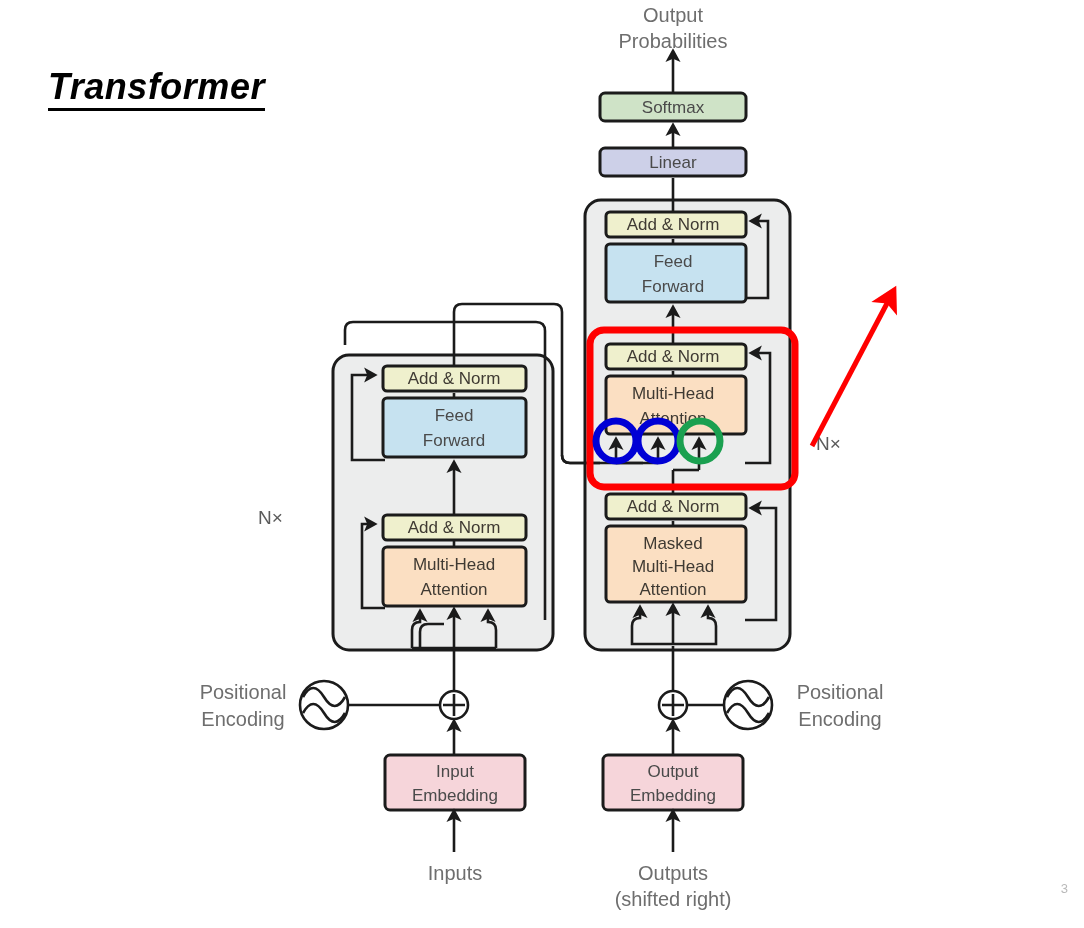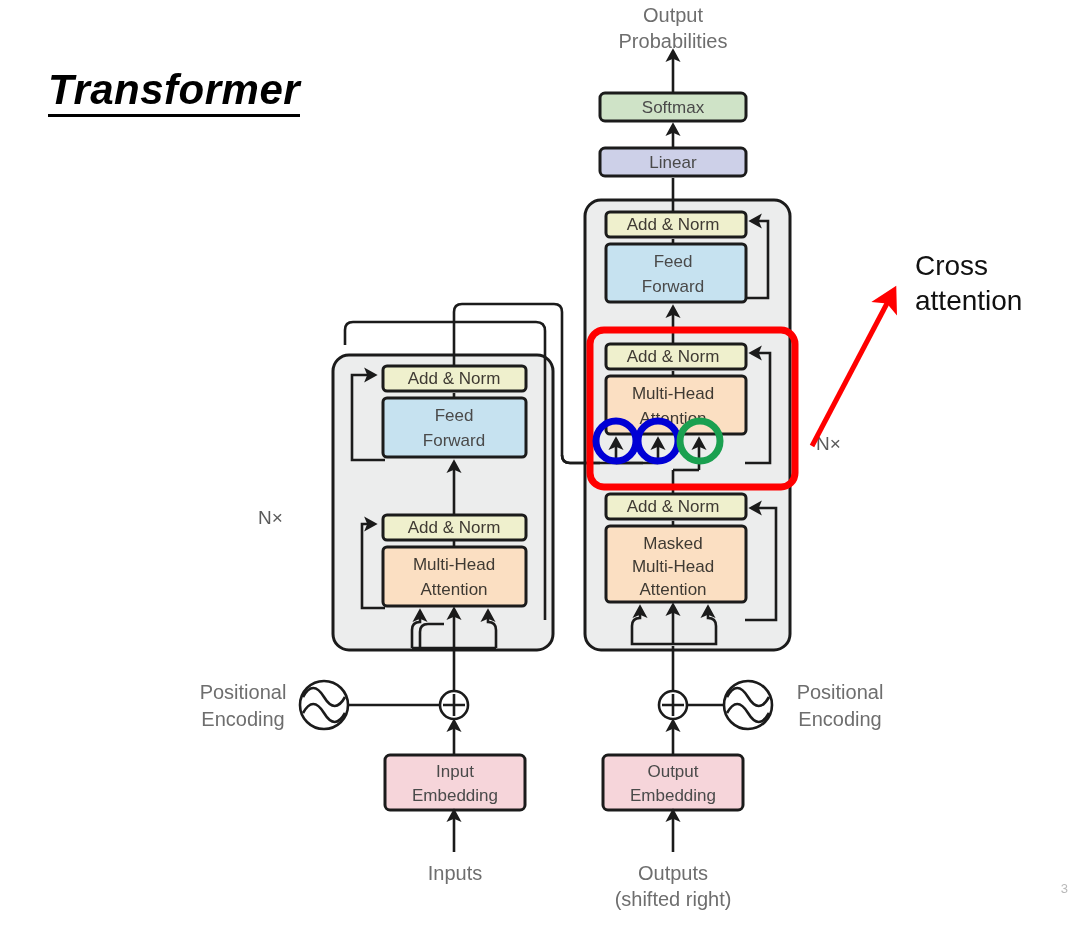--- a/index.html
+++ b/index.html
@@ -4,21 +4,21 @@
 <style>
   html,body{margin:0;padding:0;background:#ffffff;}
   body{width:1084px;height:928px;position:relative;overflow:hidden;
        font-family:"Liberation Sans",sans-serif;}
   #stage{position:absolute;left:0;top:0;width:1084px;height:928px;}
   svg#diagram{position:absolute;left:0;top:0;width:1084px;height:928px;}
 
   .title{
     position:absolute; left:48px; top:68px;
     font-family:"Liberation Sans",sans-serif;
-    font-size:42px; font-weight:bold; font-style:italic;
+    font-size:36px; font-weight:bold; font-style:italic;
     color:#000; letter-spacing:.5px;
     border-bottom:3px solid #000; padding-bottom:2px;
     line-height:1.05;
   }
   .annot{
     position:absolute; left:915px; top:248px; width:160px;
     font-family:"Liberation Sans",sans-serif;
     font-size:28px; color:#111; line-height:1.25;
   }
   .annot span{display:block;}
@@ -33,24 +33,20 @@
   .lbl{font-family:"Liberation Sans",sans-serif;font-size:20px;fill:#6e6e6e;}
   .nx{font-family:"Liberation Sans",sans-serif;font-size:19px;fill:#5b5b5b;}
 </style>
 </head>
 <body>
 
 <div id="stage">
 
   <div class="title">Transformer</div>
 
-  <div class="annot">
-    <span>Cross</span>
-    <span>attention</span>
-  </div>
 
   <div class="pagenum">3</div>
 
   <svg id="diagram" viewBox="0 0 1084 928" xmlns="http://www.w3.org/2000/svg">
     <defs>
       <marker id="ah" markerWidth="9" markerHeight="9" refX="4.2" refY="3.2" orient="auto" markerUnits="strokeWidth">
         <path d="M0.4,0.3 L5.6,3.2 L0.4,6.1 L1.6,3.2 Z" fill="#1b1b1b"></path>
       </marker>
       <marker id="ahr" markerWidth="9" markerHeight="9" refX="4.2" refY="3.2" orient="auto" markerUnits="strokeWidth">
         <path d="M0.4,0.3 L5.6,3.2 L0.4,6.1 L1.6,3.2 Z" fill="#ff0000"></path>

